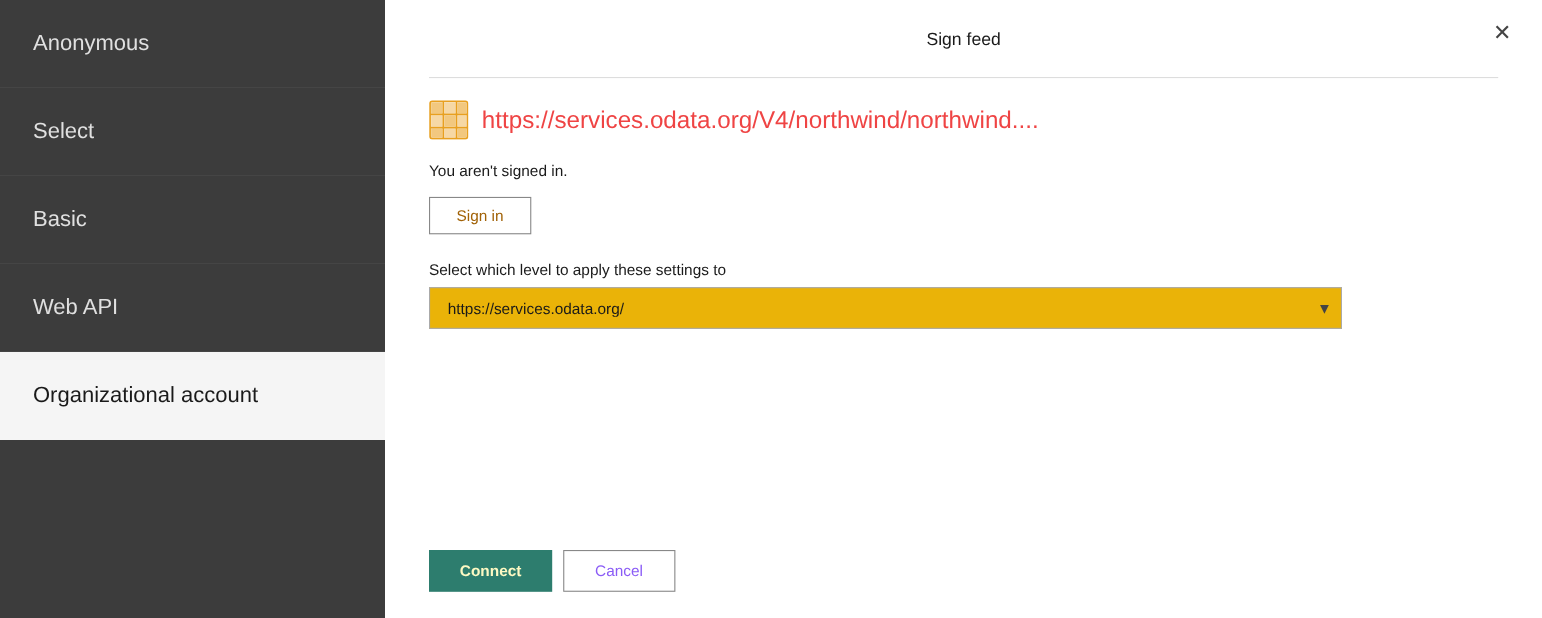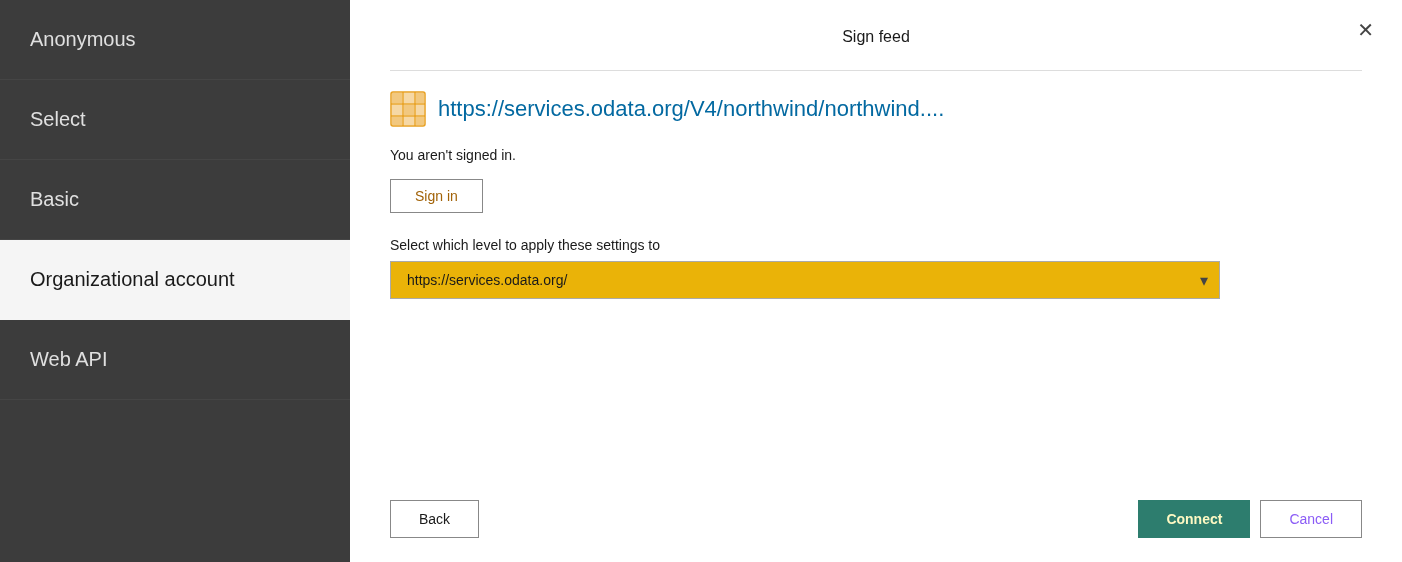--- a/index.html
+++ b/index.html
@@ -76,21 +76,21 @@
       gap: 12px;
       margin-bottom: 20px;
     }
     .odata-icon {
       width: 36px;
       height: 36px;
       flex-shrink: 0;
     }
     .url-text {
       font-size: 22px;
-      color: #0369a1;
+      color: #ef4444;
       font-weight: 400;
       white-space: nowrap;
       overflow: hidden;
       text-overflow: ellipsis;
     }
     .not-signed-in {
       font-size: 14px;
       color: #1a1a1a;
       margin-bottom: 16px;
     }
@@ -189,25 +189,25 @@
   <div class="sidebar">
     <div class="sidebar-item">
       <span>Anonymous</span>
     </div>
     <div class="sidebar-item">
       <span>Select</span>
     </div>
     <div class="sidebar-item">
       <span>Basic</span>
     </div>
+    <div class="sidebar-item">
+      <span>Web API</span>
+    </div>
     <div class="sidebar-item active">
       <span>Organizational account</span>
-    </div>
-    <div class="sidebar-item">
-      <span>Web API</span>
     </div>
   </div>
 
   <div class="main-content">
 
     <div class="dialog-title">Sign feed</div>
 
     <button class="close-btn">✕</button>
 
     <div class="divider"></div>
@@ -251,22 +251,19 @@
       <div class="select-wrapper">
         <select class="level-select">
           <option>https://services.odata.org/</option>
           <option>https://services.odata.org/V4/</option>
           <option>https://services.odata.org/V4/northwind/</option>
         </select>
       </div>
     </div>
 
     <div class="footer">
-      <div class="footer-left">
-        <button class="back-btn">Back</button>
-      </div>
       <div class="footer-right">
         <button class="connect-btn">Connect</button>
         <button class="cancel-btn">Cancel</button>
       </div>
     </div>
   </div>
 </div>
 
 </body></html>

